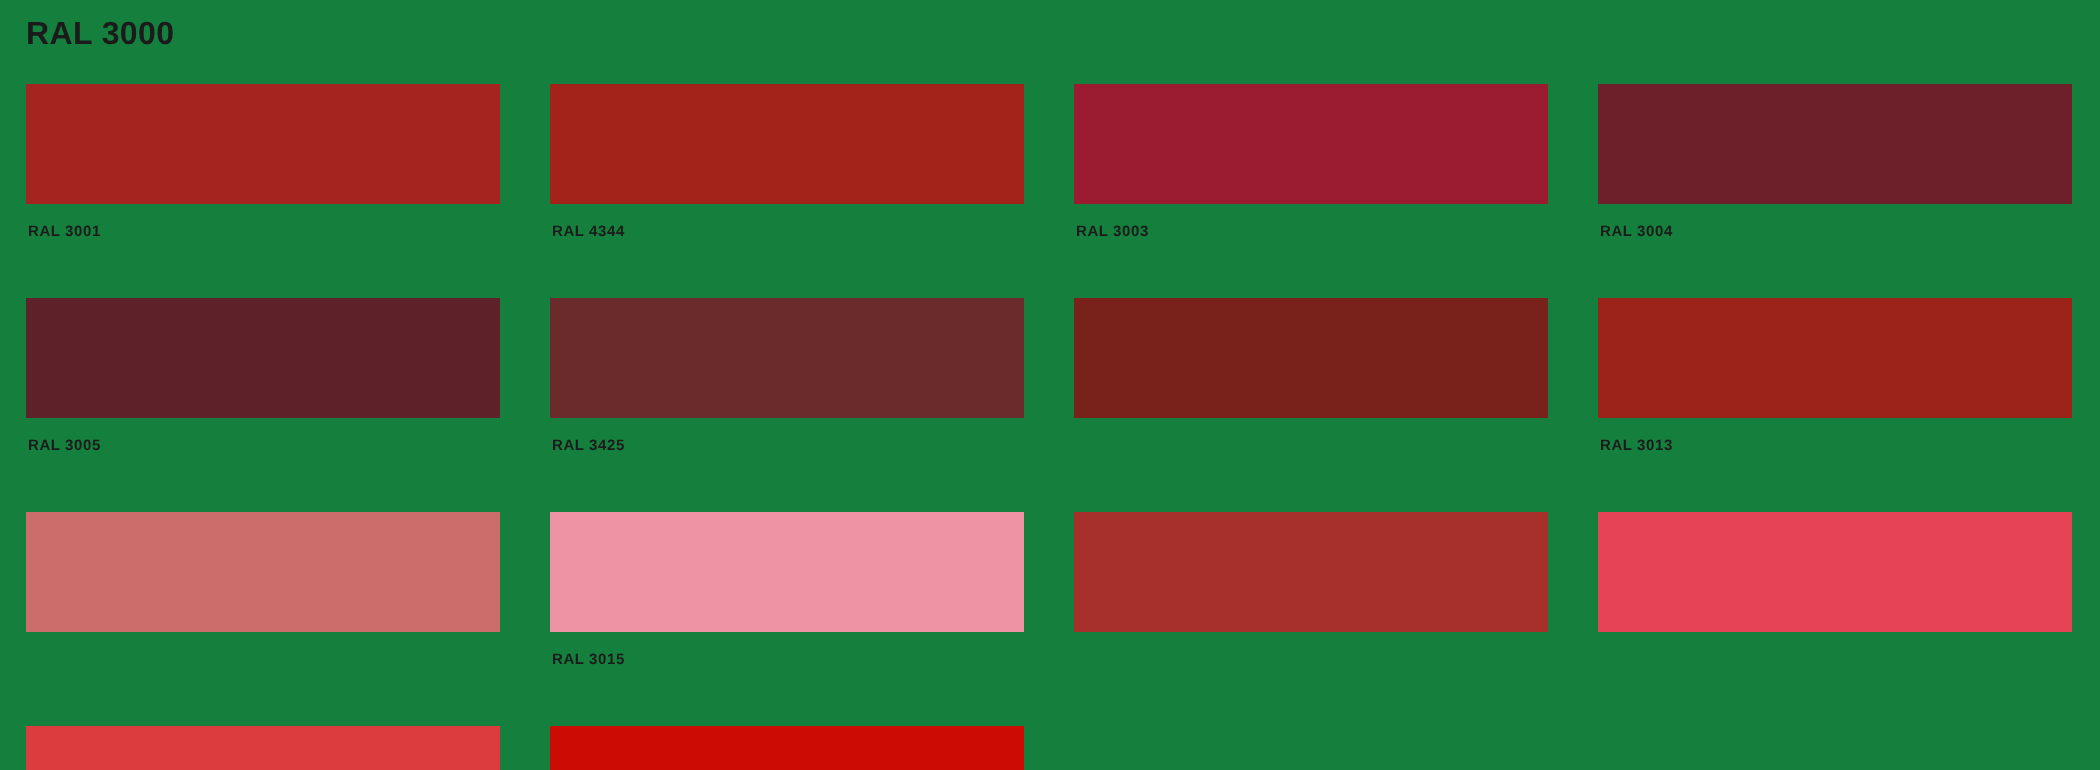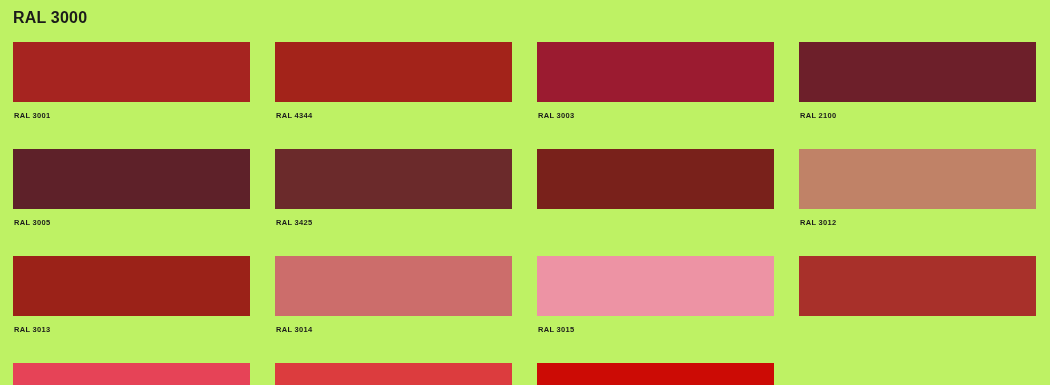--- a/index.html
+++ b/index.html
@@ -10,21 +10,21 @@
     width: 1050px;
     height: 385px;
     background: #ffffff;
     font-family: "Liberation Sans", sans-serif;
     overflow: hidden;
   }
   #page {
     position: relative;
     width: 1050px;
     height: 385px;
-    background: #bef264;
+    background: #15803d;
     box-sizing: border-box;
   }
   .page-title {
     position: absolute;
     left: 13px;
     top: 8px;
     font-size: 16px;
     font-weight: bold;
     color: #1b1b1b;
     letter-spacing: 0.2px;
@@ -77,44 +77,39 @@
       <div class="swatch-cell">
         <span class="swatch-color" style="background: rgb(163, 35, 26);"></span>
         <span class="swatch-label">RAL 4344</span>
       </div>
       <div class="swatch-cell">
         <span class="swatch-color" style="background: rgb(155, 27, 48);"></span>
         <span class="swatch-label">RAL 3003</span>
       </div>
       <div class="swatch-cell">
         <span class="swatch-color" style="background: rgb(109, 31, 42);"></span>
-        <span class="swatch-label">RAL 2100</span>
+        <span class="swatch-label">RAL 3004</span>
       </div>
       <div class="swatch-cell">
         <span class="swatch-color" style="background: rgb(94, 33, 41);"></span>
         <span class="swatch-label">RAL 3005</span>
       </div>
       <div class="swatch-cell">
         <span class="swatch-color" style="background: rgb(107, 42, 43);"></span>
         <span class="swatch-label">RAL 3425</span>
       </div>
       <div class="swatch-cell">
         <span class="swatch-color" style="background: rgb(121, 33, 27);"></span>
       </div>
       <div class="swatch-cell">
-        <span class="swatch-color" style="background: rgb(192, 130, 103);"></span>
-        <span class="swatch-label">RAL 3012</span>
-      </div>
-      <div class="swatch-cell">
         <span class="swatch-color" style="background: rgb(155, 34, 24);"></span>
         <span class="swatch-label">RAL 3013</span>
       </div>
       <div class="swatch-cell">
         <span class="swatch-color" style="background: rgb(204, 109, 107);"></span>
-        <span class="swatch-label">RAL 3014</span>
       </div>
       <div class="swatch-cell">
         <span class="swatch-color" style="background: rgb(237, 147, 164);"></span>
         <span class="swatch-label">RAL 3015</span>
       </div>
       <div class="swatch-cell">
         <span class="swatch-color" style="background: rgb(168, 48, 42);"></span>
       </div>
       <div class="swatch-cell">
         <span class="swatch-color" style="background: rgb(230, 67, 87);"></span>

